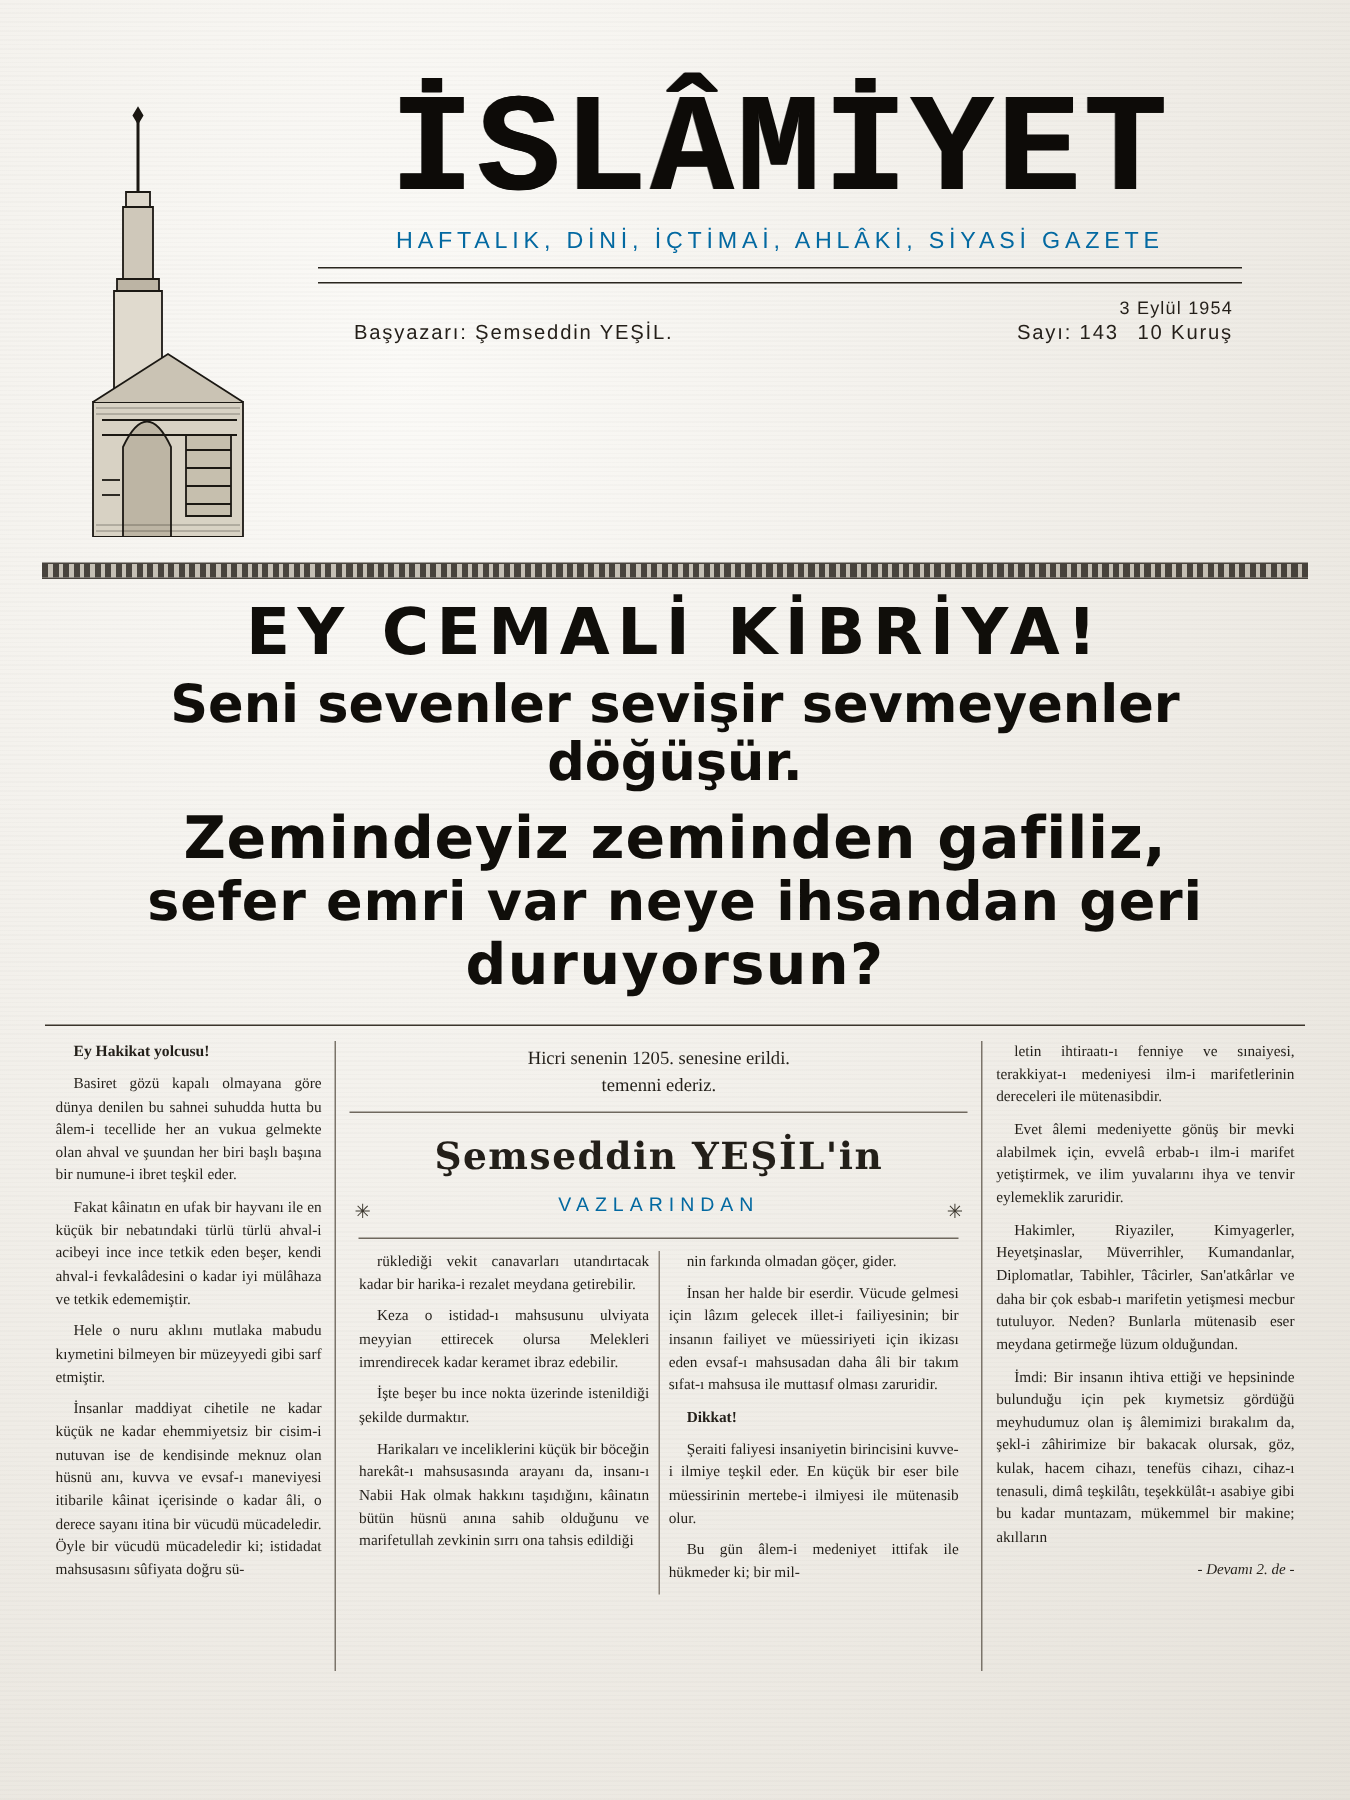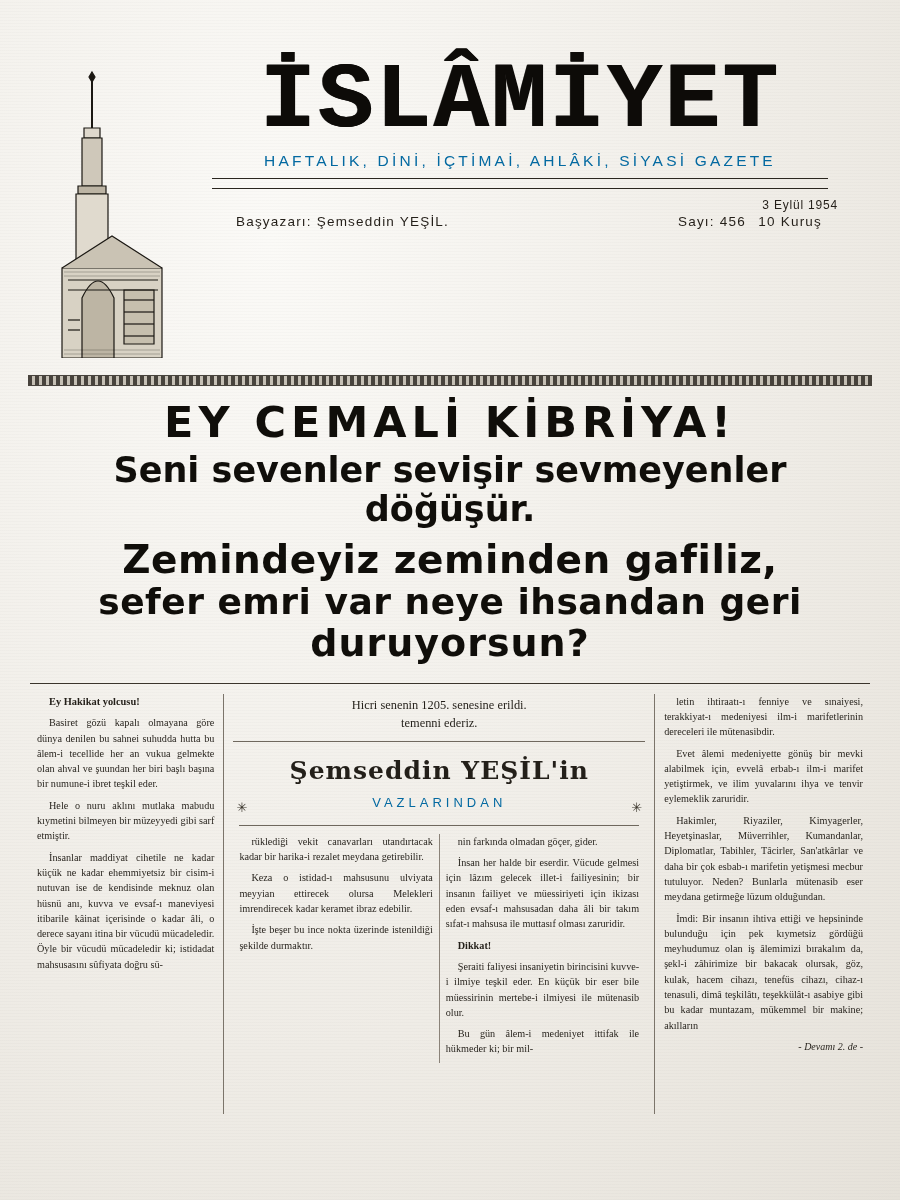--- a/index.html
+++ b/index.html
@@ -71,21 +71,21 @@
     margin-top:9px;
     height:46px;
     font-family:"Liberation Sans", sans-serif;
     font-size:13.5px;
     letter-spacing:1.2px;
     color:#241f19;
   }
   .meta-left{position:absolute;left:58px;top:16px;}
   .meta-mid{position:absolute;left:500px;top:16px;}
   .meta-right{position:absolute;right:40px;top:16px;text-align:right;}
-  .meta-date{position:absolute;right:24px;top:0px;font-size:12px;letter-spacing:0.8px;}
+  .meta-date{position:absolute;right:40px;top:0px;font-size:12px;letter-spacing:0.8px;}
 
   .band{
     margin-top:2px;
     height:9px;
     background:
       repeating-linear-gradient(90deg,#2a251e 0px,#2a251e 4px,#bdb7ab 4px,#bdb7ab 7px);
     opacity:.85;
     border-top:1px solid #2a251e;
     border-bottom:1px solid #2a251e;
   }
@@ -206,21 +206,21 @@
 
     <div class="title-block">
       <div class="paper-title">İSLÂMİYET</div>
       <div class="subtitle-1">HAFTALIK, DİNİ, İÇTİMAİ, AHLÂKİ, SİYASİ GAZETE</div>
       <div class="rule-thin"></div>
       <div class="rule-thin2"></div>
 
       <div class="meta-row">
         <div class="meta-date">3 Eylül 1954</div>
         <div class="meta-left">Başyazarı: Şemseddin YEŞİL.</div>
-        <div class="meta-mid">Sayı: 456</div>
+        <div class="meta-mid">Sayı: 143</div>
         <div class="meta-right">10 Kuruş</div>
       </div>
     </div>
   </div>
 
   <div class="band"></div>
 
   <div class="headlines">
     <div class="hl1">EY CEMALİ KİBRİYA!</div>
     <div class="hl2">Seni sevenler sevişir sevmeyenler döğüşür.</div>
@@ -229,20 +229,21 @@
     <div class="hl5">duruyorsun?</div>
   </div>
 
   <div class="rule-head"></div>
 
   <div class="body-area">
 
     <div class="col col1">
       <p class="lead">Ey Hakikat yolcusu!</p>
       <p>Basiret gözü kapalı olmayana göre dünya denilen bu sahnei suhudda hutta bu âlem-i tecellide her an vukua gelmekte olan ahval ve şuundan her biri başlı başına bir numune-i ibret teşkil eder.</p>
+      <p>Fakat kâinatın en ufak bir hayvanı ile en küçük bir nebatındaki türlü türlü ahval-i acibeyi ince ince tetkik eden beşer, kendi ahval-i fevkalâdesini o kadar iyi mülâhaza ve tetkik edememiştir.</p>
       <p>Hele o nuru aklını mutlaka mabudu kıymetini bilmeyen bir müzeyyedi gibi sarf etmiştir.</p>
       <p>İnsanlar maddiyat cihetile ne kadar küçük ne kadar ehemmiyetsiz bir cisim-i nutuvan ise de kendisinde meknuz olan hüsnü anı, kuvva ve evsaf-ı maneviyesi itibarile kâinat içerisinde o kadar âli, o derece sayanı itina bir vücudü mücadeledir. Öyle bir vücudü mücadeledir ki; istidadat mahsusasını sûfiyata doğru sü-</p>
     </div>
 
     <div class="col col-mid">
       <div class="notice">
         <div>Hicri senenin 1205. senesine erildi.</div>
         <div>temenni ederiz.</div>
       </div>
 
@@ -251,20 +252,21 @@
 
       <div class="vaz-title">Şemseddin YEŞİL'in</div>
       <div class="vaz-sub">VAZLARINDAN</div>
       <div class="vaz-rule"></div>
 
       <div class="split2">
         <div class="sc">
           <p>rüklediği vekit canavarları utandırtacak kadar bir harika-i rezalet meydana getirebilir.</p>
           <p>Keza o istidad-ı mahsusunu ulviyata meyyian ettirecek olursa Melekleri imrendirecek kadar keramet ibraz edebilir.</p>
           <p>İşte beşer bu ince nokta üzerinde istenildiği şekilde durmaktır.</p>
+          <p>Harikaları ve inceliklerini küçük bir böceğin harekât-ı mahsusasında arayanı da, insanı-ı Nabii Hak olmak hakkını taşıdığını, kâinatın bütün hüsnü anına sahib olduğunu ve marifetullah zevkinin sırrı ona tahsis edildiği</p>
         </div>
         <div class="sc">
           <p>nin farkında olmadan göçer, gider.</p>
           <p>İnsan her halde bir eserdir. Vücude gelmesi için lâzım gelecek illet-i failiyesinin; bir insanın failiyet ve müessiriyeti için ikizası eden evsaf-ı mahsusadan daha âli bir takım sıfat-ı mahsusa ile muttasıf olması zaruridir.</p>
           <p class="dikkat">Dikkat!</p>
           <p>Şeraiti faliyesi insaniyetin birincisini kuvve-i ilmiye teşkil eder. En küçük bir eser bile müessirinin mertebe-i ilmiyesi ile mütenasib olur.</p>
           <p>Bu gün âlem-i medeniyet ittifak ile hükmeder ki; bir mil-</p>
         </div>
       </div>
     </div>

